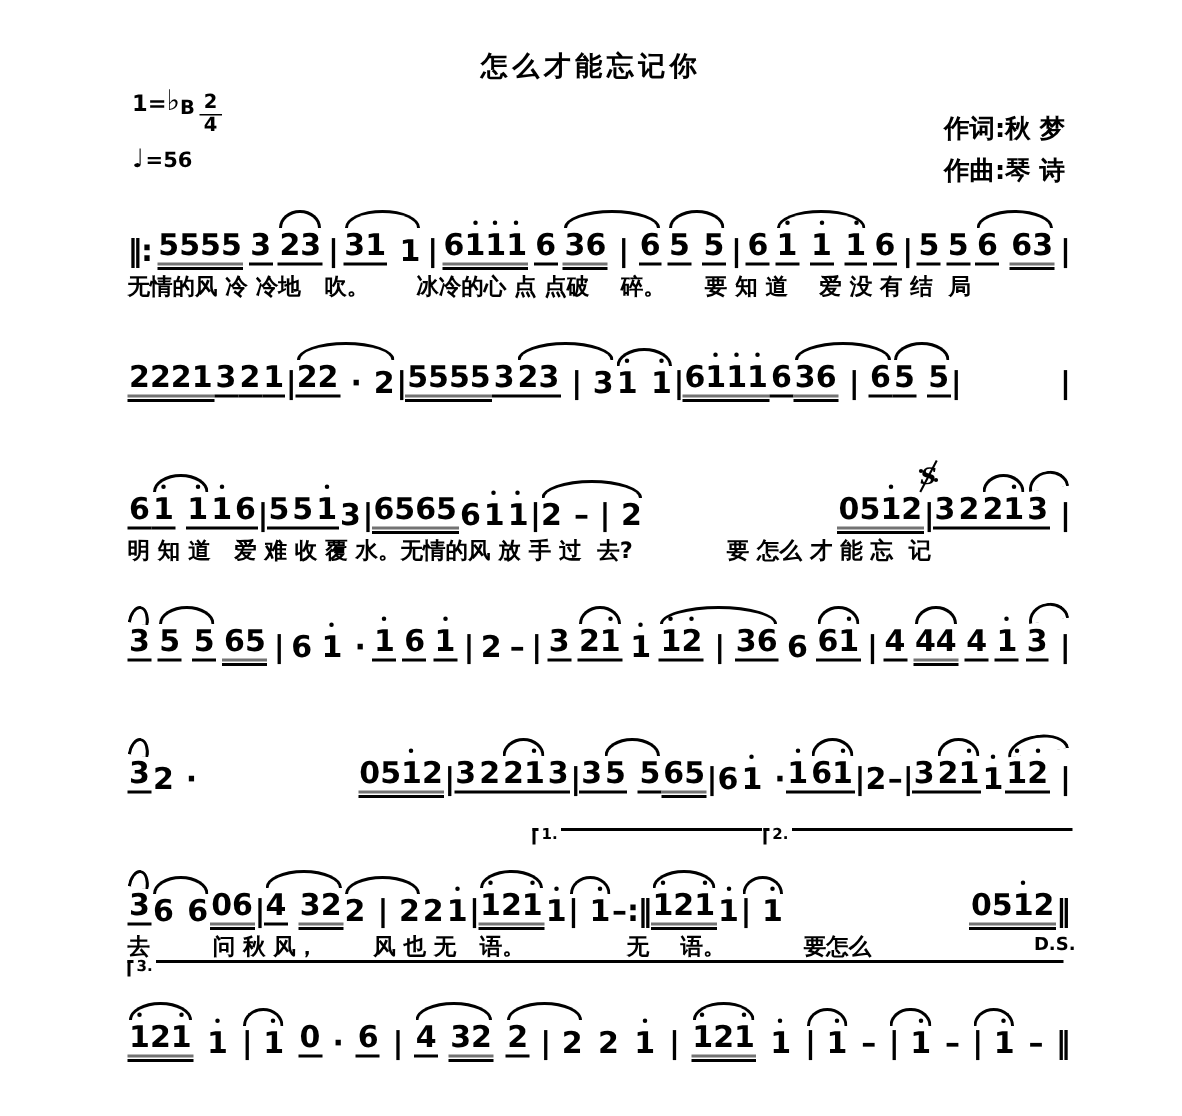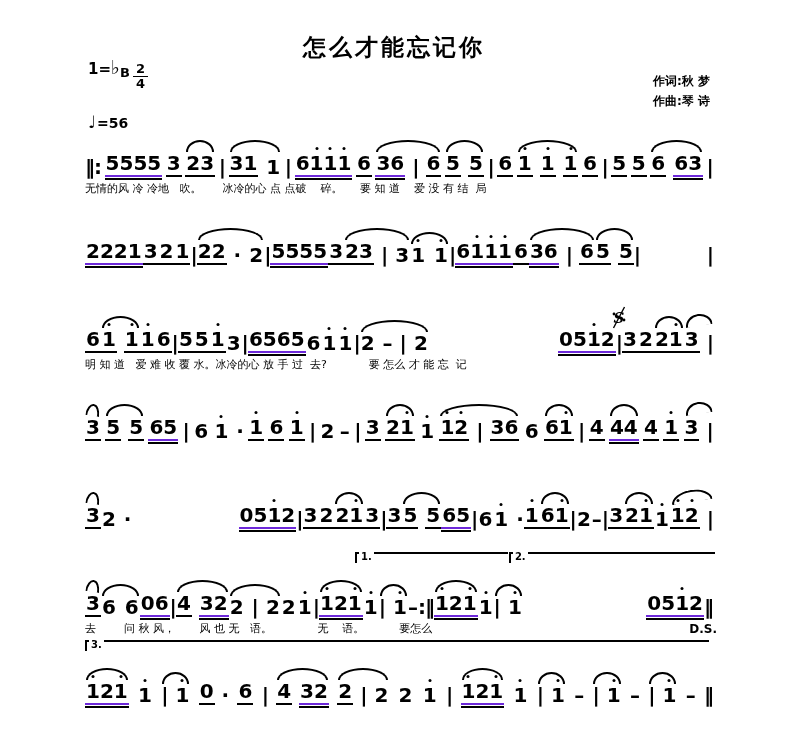--- a/index.html
+++ b/index.html
@@ -1,41 +1,41 @@
 <!DOCTYPE html>
 <html lang="zh"><head>
 <meta charset="utf-8">
 <style>
   html,body{margin:0;padding:0;background:#e8e8e8;}
   .sheet{position:relative;width:788px;height:744px;background:#fff;color:#000;
          font-family:"DejaVu Sans",sans-serif;overflow:hidden;margin:0 auto;}
-  .title{text-align:center;padding-top:32px;font-size:23px;font-weight:bold;letter-spacing:3px;}
-  .credits{position:absolute;top:72px;right:78px;font-size:12px;font-weight:bold;line-height:1.65;text-align:left;}
+  .title{text-align:center;padding-top:32px;font-size:18px;font-weight:bold;letter-spacing:3px;}
+  .credits{position:absolute;top:72px;right:78px;font-size:17px;font-weight:bold;line-height:1.65;text-align:left;}
   .keysig{position:absolute;top:62px;left:88px;font-size:15px;font-weight:bold;}
   .keyrow{display:flex;align-items:flex-start;line-height:1;}
   .flat{font-size:19px;position:relative;top:-4px;}
   .tonic{font-size:13px;position:relative;top:4px;}
   .meter{display:inline-flex;flex-direction:column;align-items:center;margin-left:3px;font-size:13px;line-height:1.1;}
   .mt{border-bottom:1.5px solid #000;padding:0 3px;}
-  .temporow{margin-top:22px;font-size:14px;line-height:1;}
+  .temporow{margin-top:6px;font-size:14px;line-height:1;}
   .tn{font-size:17px;margin-right:1px;}
   .score{position:absolute;top:112px;left:85px;right:75px;}
   .line{height:88px;}
   .notes{position:relative;display:flex;justify-content:space-between;align-items:flex-end;
          padding-top:19px;min-height:46px;font-size:20px;font-weight:bold;}
-  .lyrics{font-size:11px;font-weight:normal;white-space:pre;margin-top:5px;min-height:20px;line-height:1.2;}
+  .lyrics{font-size:15px;font-weight:bold;white-space:pre;margin-top:5px;min-height:20px;line-height:1.2;}
   .grp{position:relative;display:inline-flex;align-items:flex-end;gap:7px;}
   .grp.arc::before{content:"";position:absolute;top:-13px;left:1px;right:1px;height:10px;
                    border:2px solid #000;border-bottom:none;
                    border-radius:50% 50% 0 0/100% 100% 0 0;}
   .grp.up::before{transform:rotate(-9deg);top:-15px;}
   .grp.down::before{transform:rotate(9deg);}
   .note{display:inline-block;position:relative;line-height:1;padding:0 1px;white-space:nowrap;}
   .u1{border-bottom:2px solid #000;padding-bottom:2px;}
-  .u2{border-bottom:2px solid #6d28d9;padding-bottom:2px;}
+  .u2{border-bottom:2px solid #737373;padding-bottom:2px;}
   .u2::after{content:"";position:absolute;left:0;right:0;bottom:-5px;height:2px;background:#000;}
   .d{position:relative;display:inline-block;line-height:1;}
   .d.hi::before{content:"";position:absolute;top:-6px;left:50%;transform:translateX(-50%);
                 width:3px;height:3px;background:#000;border-radius:50%;}
   .bar{display:inline-block;line-height:1;font-weight:bold;letter-spacing:-1px;}
   .plain{display:inline-block;line-height:1;}
   .sp{flex:1 1 30px;min-width:14px;}
   .volta{position:absolute;top:0;height:9px;border-top:2px solid #000;border-left:2px solid #000;}
   .vlabel{position:absolute;left:2px;top:-2px;font-size:10px;font-weight:bold;background:#fff;padding:0 2px;line-height:1;}
   .segno{position:absolute;top:-27px;left:50%;transform:translateX(-50%);}
@@ -282,21 +282,21 @@
             <span class="note u1"><span class="d">2</span></span>
           </span>
           <span class="grp arc">
             <span class="note u1"><span class="d">2</span><span class="d hi">1</span></span>
           </span>
           <span class="grp arc up">
             <span class="note u1"><span class="d">3</span></span>
             <span class="bar">|</span>
           </span>
         </div>
-        <div class="lyrics">明 知 道   爱 难 收 覆 水。冰冷的心 放 手 过  去?            要 怎么 才 能 忘  记</div>
+        <div class="lyrics">明 知 道   爱 难 收 覆 水。无情的风 放 手 过  去?            要 怎么 才 能 忘  记</div>
       </div>
       <div class="line">
         <div class="notes">
           <span class="grp arc down">
             <span class="note u1"><span class="d">3</span></span>
           </span>
           <span class="grp arc">
             <span class="note u1"><span class="d">5</span></span>
             <span class="note u1"><span class="d">5</span></span>
           </span>

